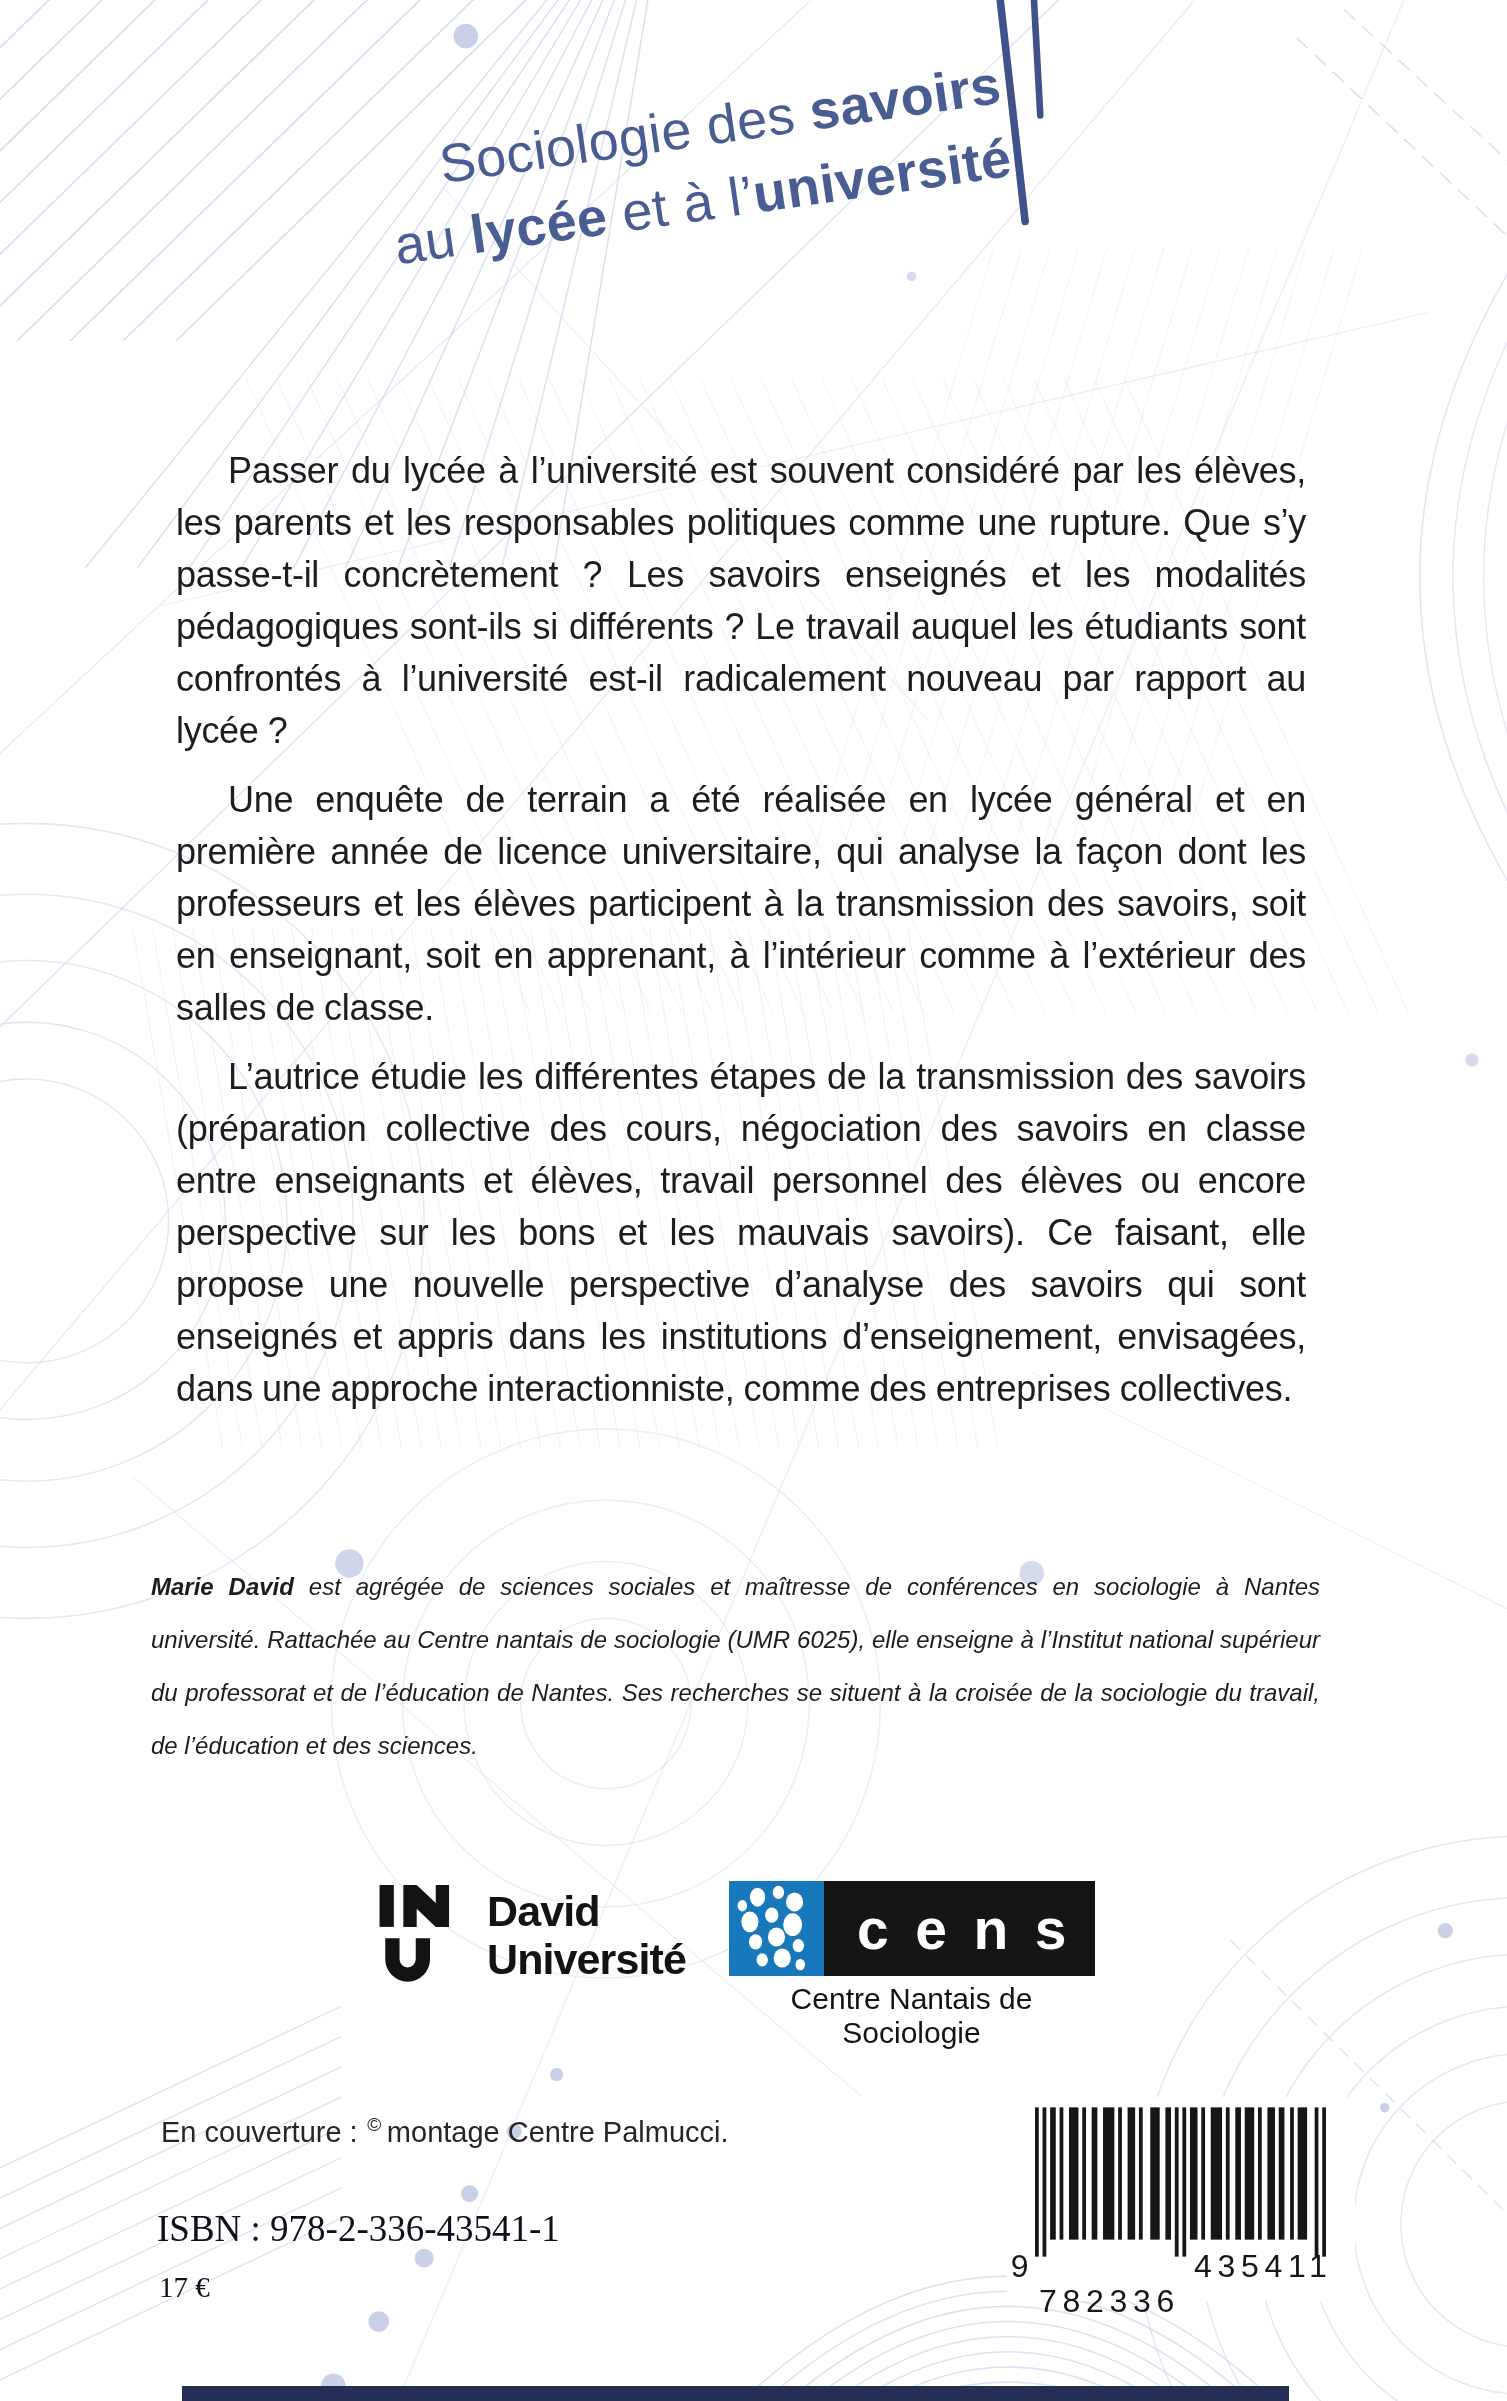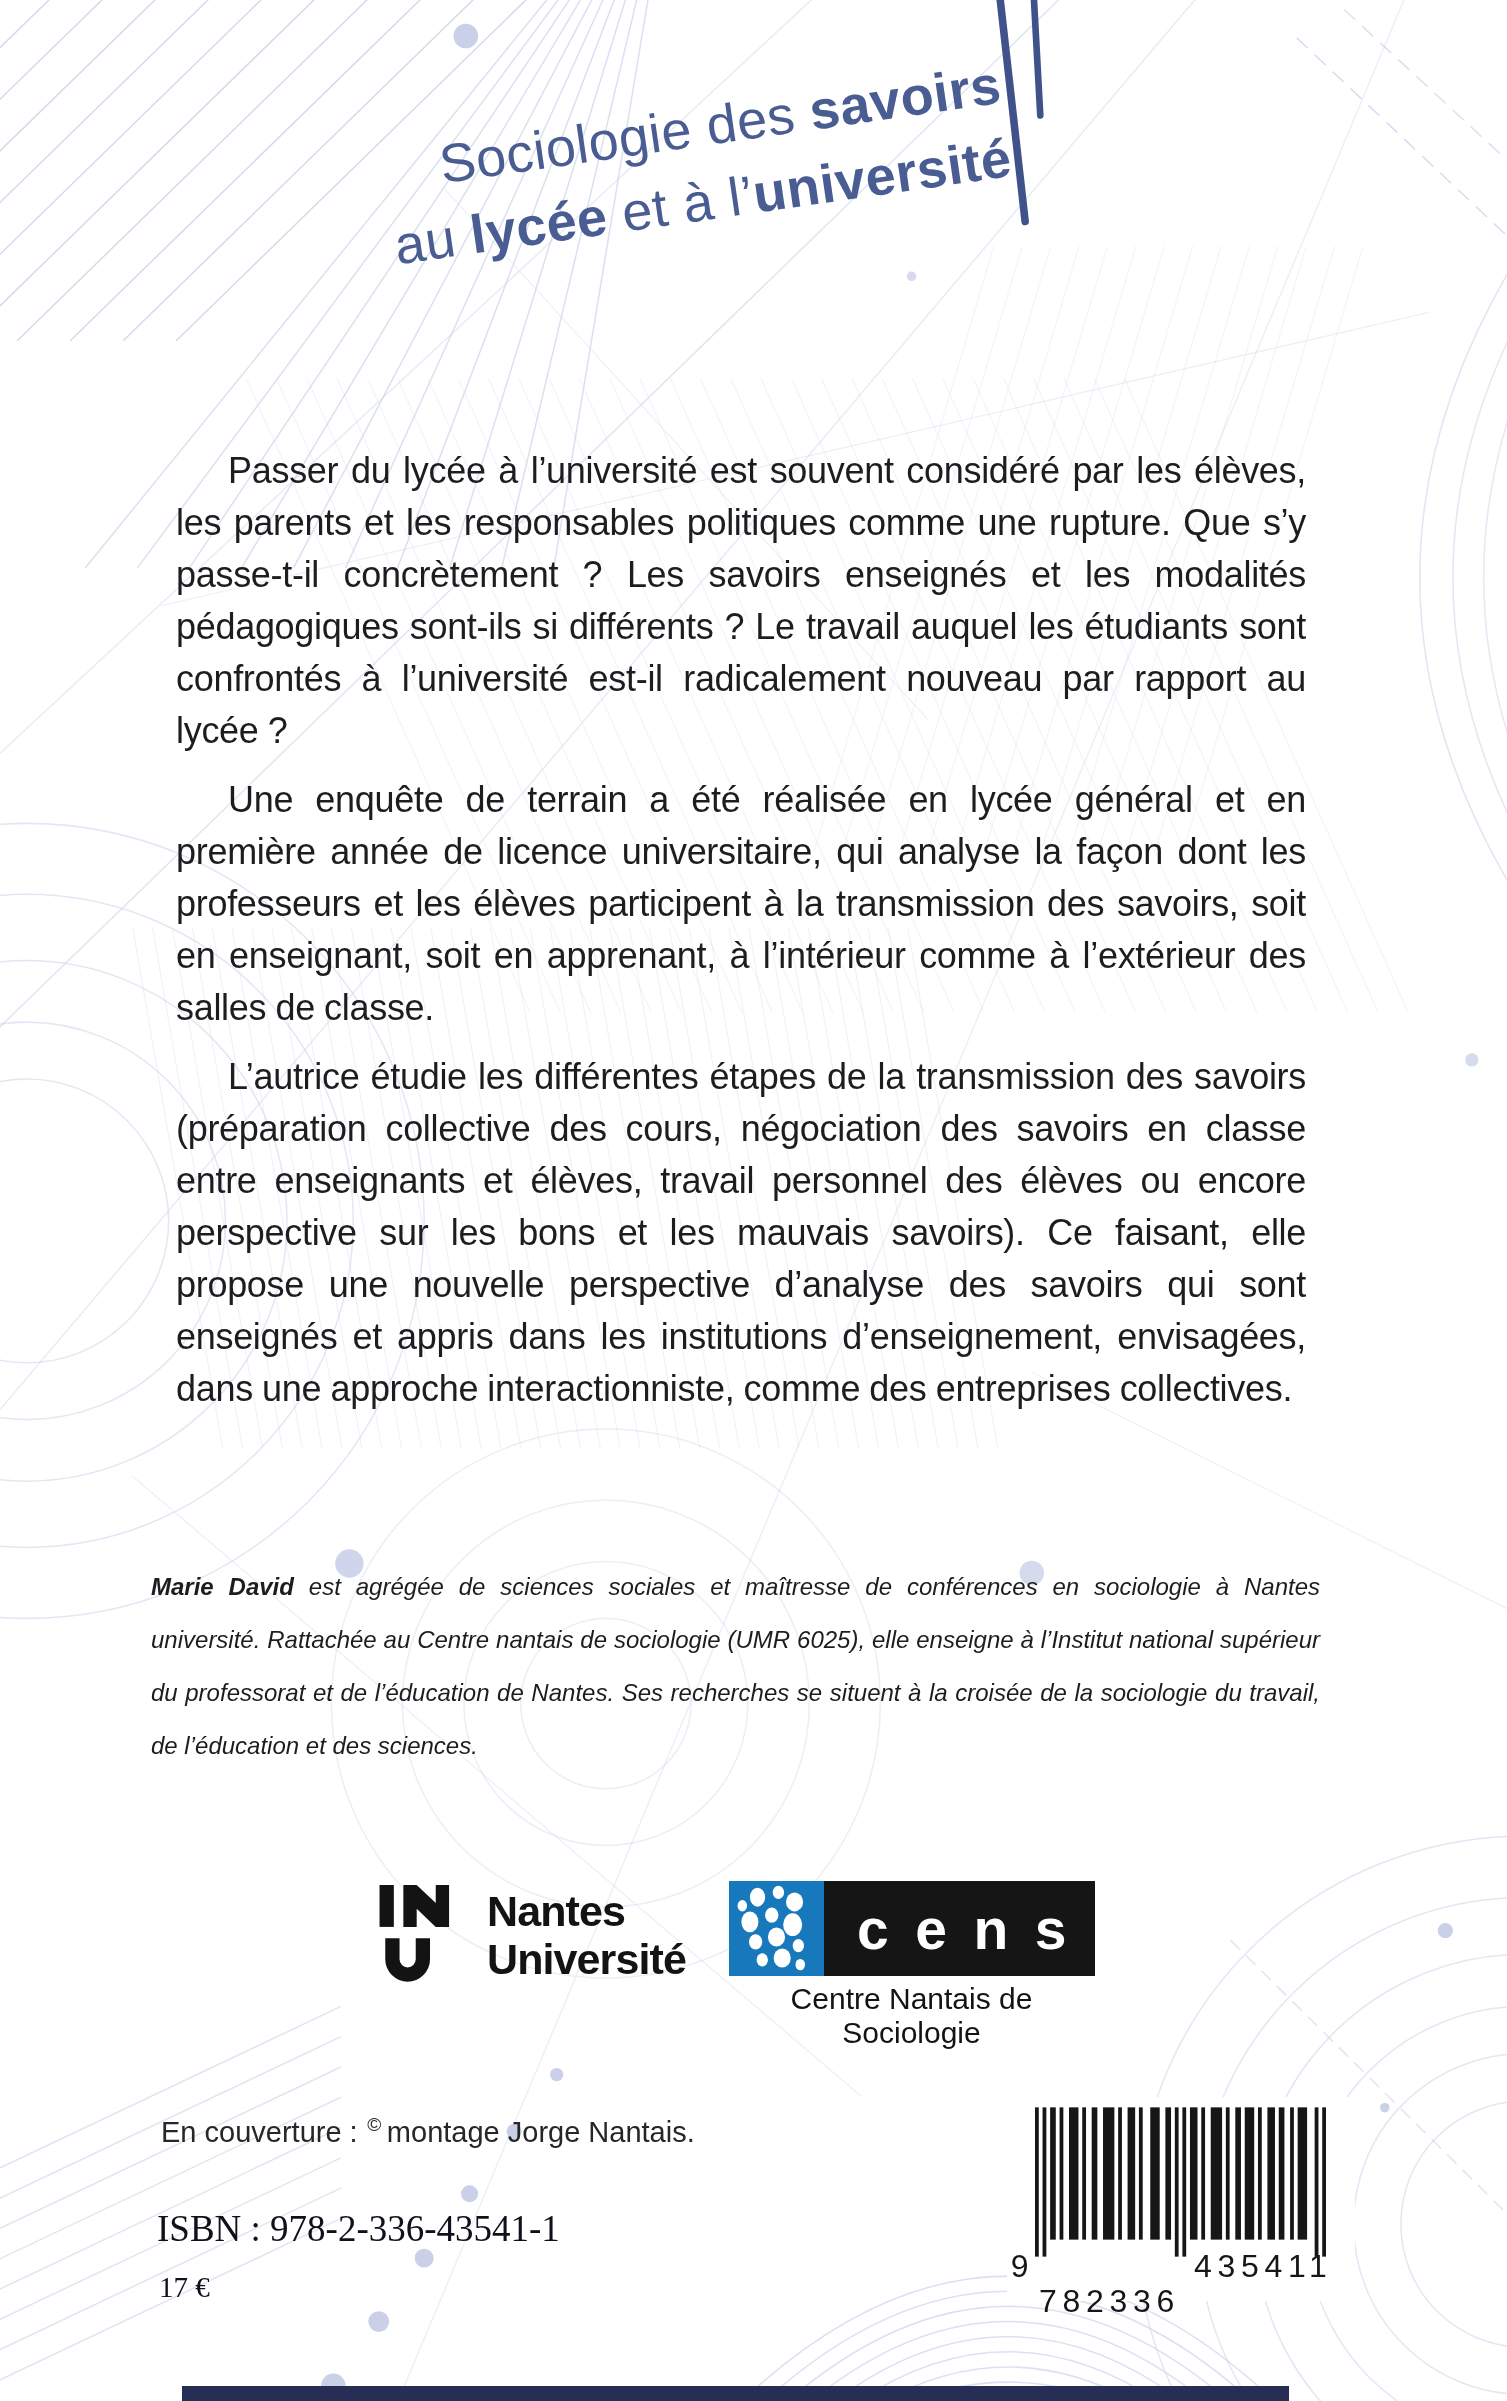--- a/index.html
+++ b/index.html
@@ -261,21 +261,21 @@
     <span class="author">Marie David</span><span> est agrégée de sciences sociales et maîtresse de conférences en sociologie à Nantes université. Rattachée au Centre nantais de sociologie (UMR 6025), elle enseigne à l’Institut national supérieur du professorat et de l’éducation de Nantes. Ses recherches se situent à la croisée de la sociologie du travail, de l’éducation et des sciences.</span>
   </div>
 
   <div class="nantes-logo">
     <svg width="87" height="100" viewBox="0 0 90 105">
       <rect x="2" y="0" width="15" height="44" fill="#131313"></rect>
       <path d="M27,0 H41 L61,19 V0 H75 V44 H61 L41,25 V44 H27 Z" fill="#131313"></path>
       <path d="M8,56 H23 V78 A8.5,8.5 0 0 0 40,78 V56 H55 V78 A23.5,23.5 0 0 1 8,78 Z" fill="#131313"></path>
     </svg>
     <div class="nantes-text">
-      <div>Nantes</div>
+      <div>David</div>
       <div>Université</div>
     </div>
   </div>
 
   <div class="cens-logo">
     <div class="cens-boxes">
       <div class="cens-blue">
         <svg width="95" height="95" viewBox="0 0 100 100">
           <g fill="#ffffff">
             <ellipse cx="30" cy="17" rx="8" ry="10"></ellipse>
@@ -293,21 +293,21 @@
             <ellipse cx="75" cy="88" rx="5" ry="6"></ellipse>
           </g>
         </svg>
       </div>
       <div class="cens-black">cens</div>
     </div>
     <div class="cens-caption">Centre Nantais de Sociologie</div>
   </div>
 
   <div class="credit">
-    <span>En couverture :</span><sup>©</sup><span>montage Jorge Nantais.</span>
+    <span>En couverture :</span><sup>©</sup><span>montage Centre Palmucci.</span>
   </div>
 
   <div class="isbn">ISBN : 978-2-336-43541-1</div>
   <div class="price">17 €</div>
 
   <div class="barcode">
     <svg class="bc-bars" width="291" height="150" viewBox="0 0 308 158">
       <g fill="#161616">
         <rect x="0" y="0" width="4" height="158"></rect>
           <rect x="8" y="0" width="4" height="158"></rect>

